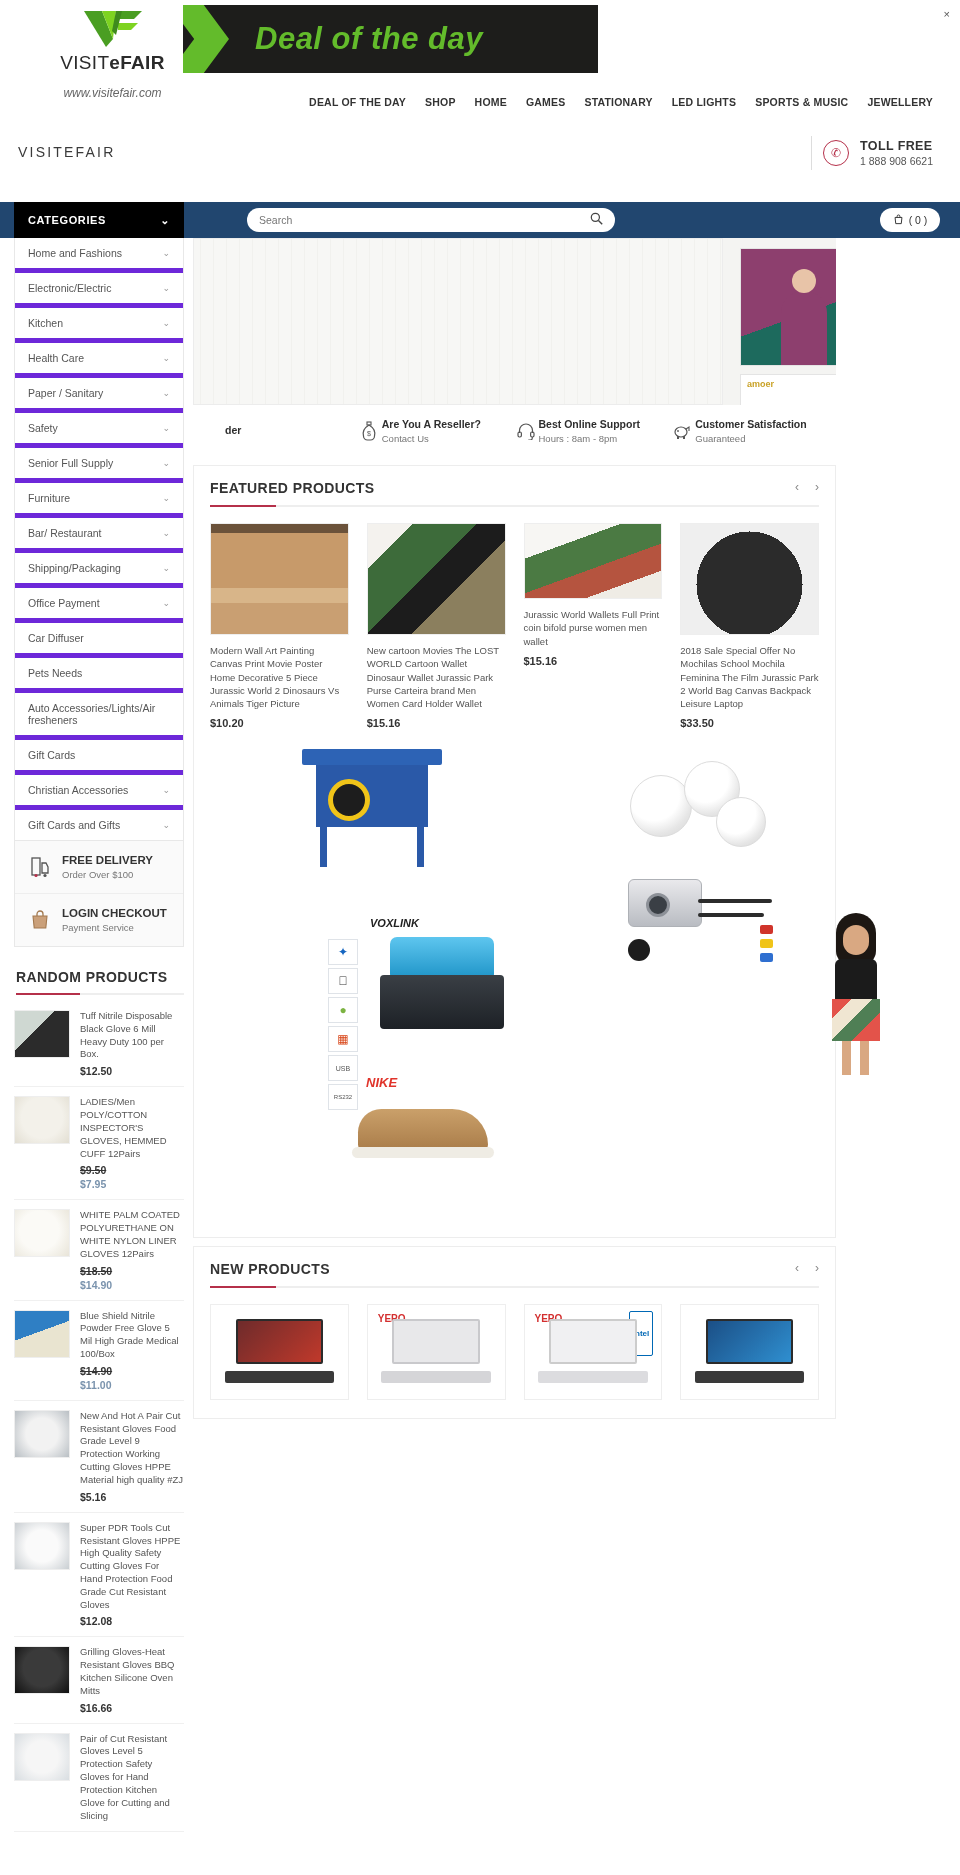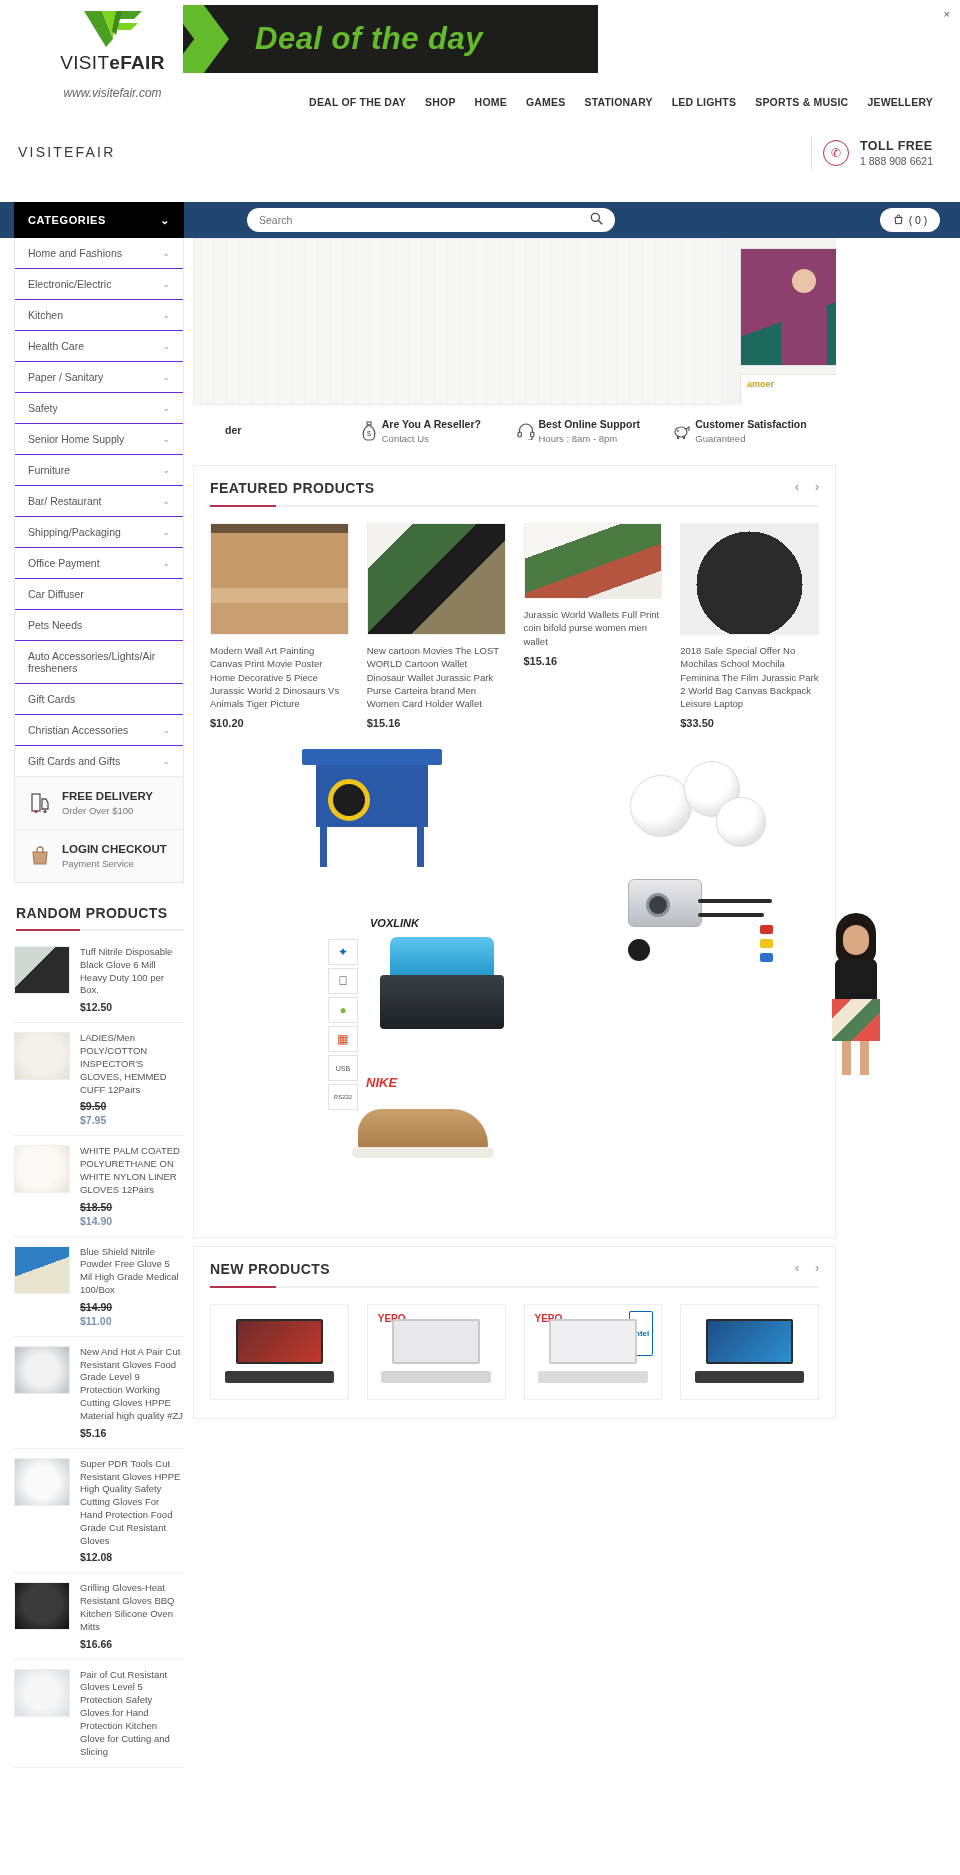--- a/index.html
+++ b/index.html
@@ -56,21 +56,21 @@
   .cart-btn {
     position: absolute; left: 880px; top: 6px; width: 60px; height: 24px;
     background: #fff; border-radius: 12px; display: flex; align-items: center; justify-content: center;
     gap: 5px; font-size: 10.5px; color: #333; cursor: pointer;
   }
   .layout { position: relative; }
   .sidebar { position: absolute; left: 14px; top: 0; width: 170px; background: #fff; }
   .cat-list { list-style: none; border: 1px solid #e8e8e8; border-top: 0; background: #fff; }
   .cat-list li {
     display: flex; align-items: center; justify-content: space-between;
-    padding: 9px 13px; font-size: 10.5px; color: #555; border-bottom: 1px solid #6d28d9; cursor: pointer;
+    padding: 9px 13px; font-size: 10.5px; color: #555; border-bottom: 5px solid #6d28d9; cursor: pointer;
   }
   .cat-list li:last-child { border-bottom: 0; }
   .chev-d { font-size: 9px; color: #999; }
   .promo-box { border: 1px solid #e8e8e8; border-top: 0; background: #fafafa; }
   .promo-item { display: flex; align-items: center; gap: 11px; padding: 13px 14px; border-bottom: 1px solid #eee; }
   .promo-item:last-child { border-bottom: 0; }
   .promo-ic { width: 22px; height: 26px; display: flex; align-items: center; justify-content: center; color: #555; font-size: 17px; }
   .promo-t1 { font-size: 11.5px; color: #333; font-weight: 600; }
   .promo-t2 { font-size: 9.5px; color: #777; margin-top: 3px; }
   .secthead { margin-top: 22px; padding-left: 2px; }
@@ -254,21 +254,21 @@
         </li>
       <li>
           <span>Paper / Sanitary</span>
           <span class="chev-d">⌄</span>
         </li>
       <li>
           <span>Safety</span>
           <span class="chev-d">⌄</span>
         </li>
       <li>
-          <span>Senior Home Supply</span>
+          <span>Senior Full Supply</span>
           <span class="chev-d">⌄</span>
         </li>
       <li>
           <span>Furniture</span>
           <span class="chev-d">⌄</span>
         </li>
       <li>
           <span>Bar/ Restaurant</span>
           <span class="chev-d">⌄</span>
         </li>

